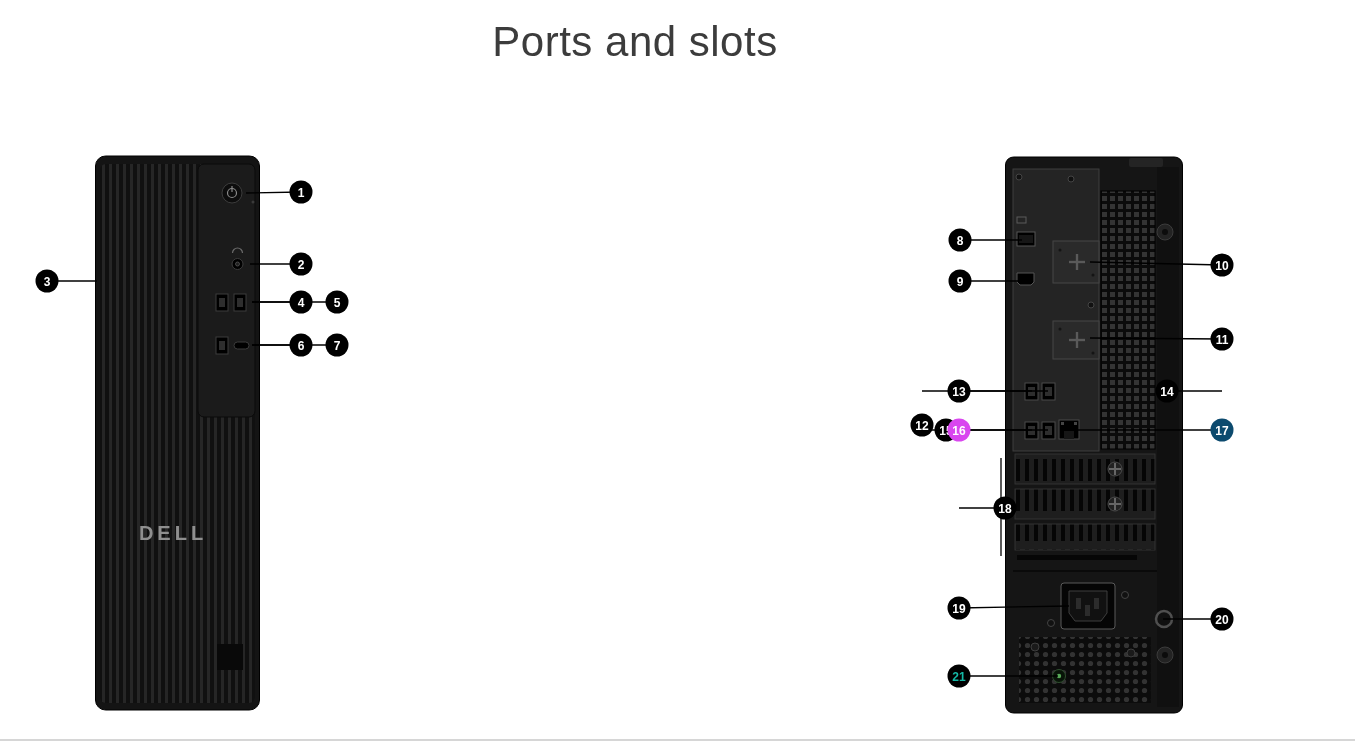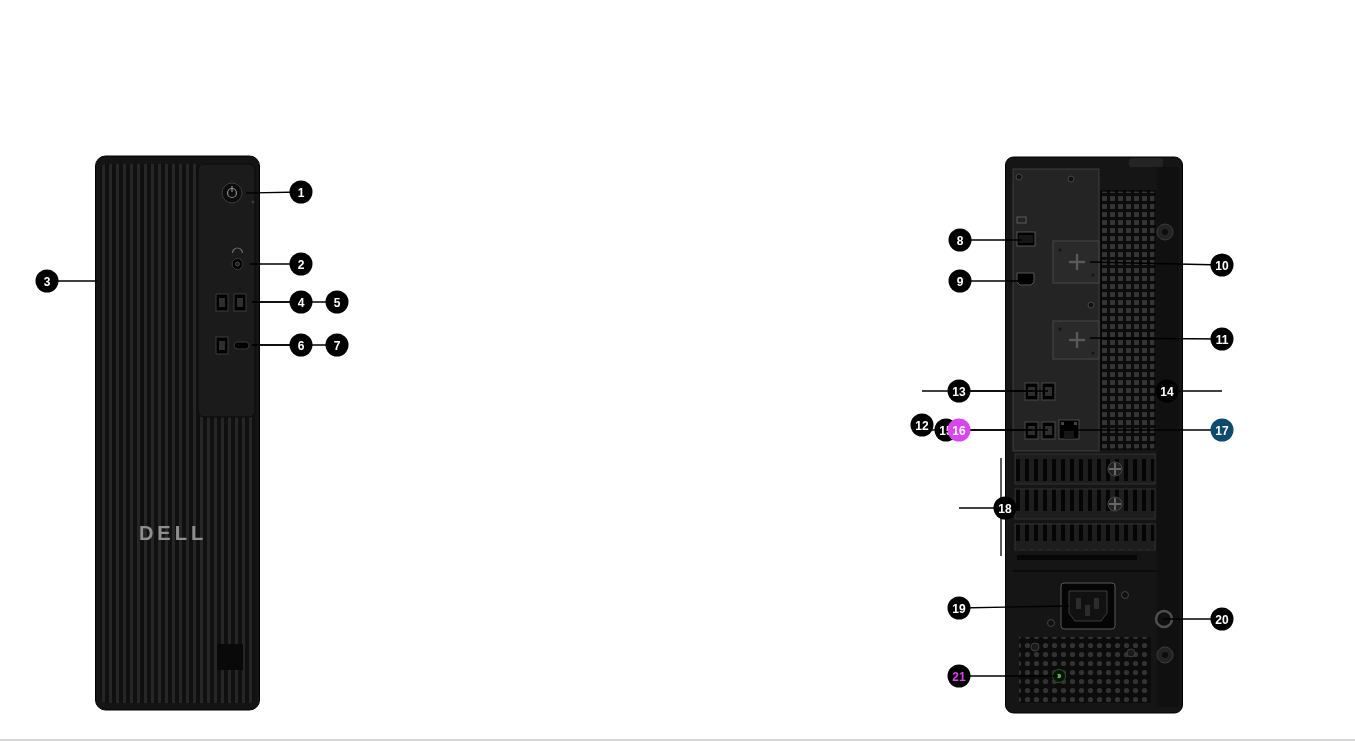--- a/index.html
+++ b/index.html
@@ -57,20 +57,21 @@
     bottom: 0;
     width: 1355px;
     height: 2px;
   }
 </style>
 </head>
 <body>
 
 <div class="stage">
 
+  <h1 class="title" style="color: rgb(60, 60, 60);">Ports and slots</h1>
 
   <svg class="abs" style="left:95px;top:155px" width="165" height="556" viewBox="0 0 165 556">
     <defs>
       <pattern id="ribs" width="7" height="10" patternUnits="userSpaceOnUse">
         <rect width="7" height="10" fill="#101010"></rect>
         <rect width="3" height="10" fill="#262626"></rect>
       </pattern>
     </defs>
     <rect x="0.5" y="1" width="164" height="554" rx="10" fill="#141414" stroke="#000000"></rect>
     <rect x="5" y="9" width="155" height="539" rx="6" fill="url(#ribs)"></rect>
@@ -273,17 +274,17 @@
       <div class="callout-badge" style="left: 1222px; top: 339px; background: rgb(0, 0, 0); color: rgb(255, 255, 255);">11</div>
       <div class="callout-badge" style="left: 922px; top: 391px; background: rgb(0, 0, 0); color: rgb(255, 255, 255); margin-top: 34px;">12</div>
       <div class="callout-badge" style="left: 959px; top: 391px; background: rgb(0, 0, 0); color: rgb(255, 255, 255);">13</div>
       <div class="callout-badge" style="left: 1167px; top: 391px; background: rgb(0, 0, 0); color: rgb(255, 255, 255);">14</div>
       <div class="callout-badge" style="left: 946px; top: 430px; background: rgb(0, 0, 0); color: rgb(255, 255, 255);">15</div>
       <div class="callout-badge" style="left: 959px; top: 430px; background: #d946ef; color: rgb(255, 255, 255);">16</div>
       <div class="callout-badge" style="left: 1222px; top: 430px; background: #0c4a6e; color: rgb(255, 255, 255);">17</div>
       <div class="callout-badge" style="left: 959px; top: 508px; background: rgb(0, 0, 0); color: rgb(255, 255, 255); margin-left: 46px;">18</div>
       <div class="callout-badge" style="left: 959px; top: 608px; background: rgb(0, 0, 0); color: rgb(255, 255, 255);">19</div>
       <div class="callout-badge" style="left: 1222px; top: 619px; background: rgb(0, 0, 0); color: rgb(255, 255, 255);">20</div>
-      <div class="callout-badge" style="left: 959px; top: 676px; background: rgb(0, 0, 0); color: #d946ef;">21</div>
+      <div class="callout-badge" style="left: 959px; top: 676px; background: rgb(0, 0, 0); color: #14b8a6;">21</div>
     </div>
 
   <div class="bottom-rule" style="background: rgb(214, 214, 214);"></div>
 </div>
 
 </body></html>

